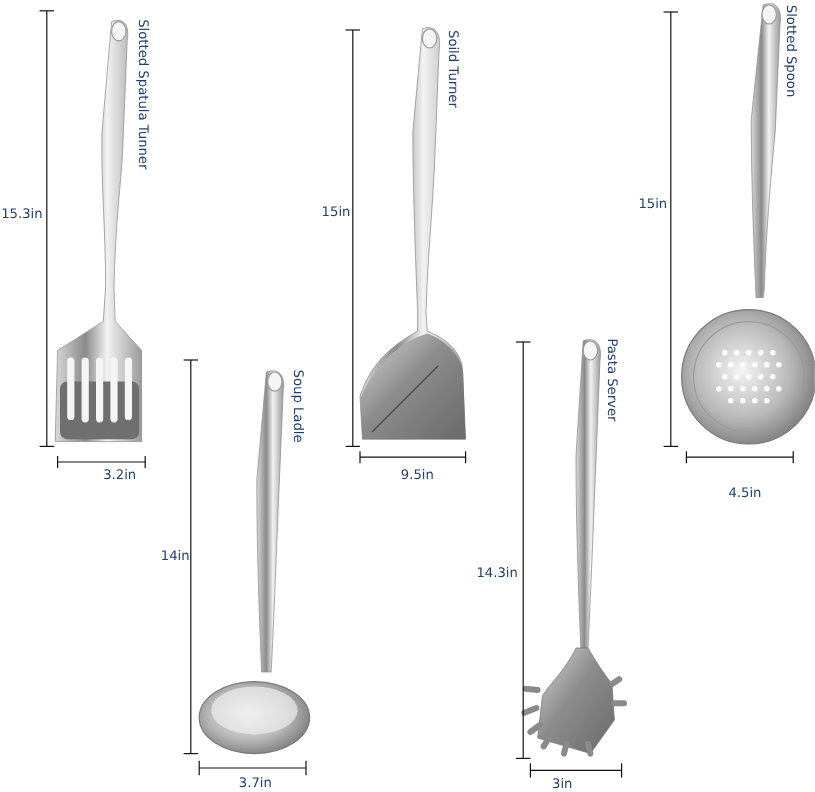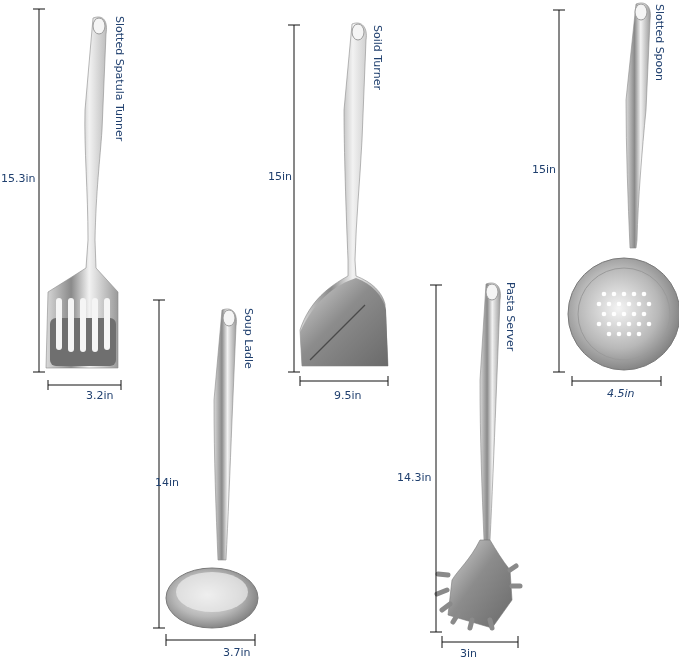--- a/index.html
+++ b/index.html
@@ -156,23 +156,23 @@
 <div class="vlabel" style="left:113px; top:16px;">Slotted Spatula Tunner</div>
 <div class="label" style="left:1px; top:172px;">15.3in</div>
 <div class="label" style="left:70px; top:389px;margin-left:16px;">3.2in</div>
 
 <div class="vlabel" style="left:371px; top:25px;">Soild Turner</div>
 <div class="label" style="left:268px; top:170px;">15in</div>
 <div class="label" style="left:334px; top:389px;text-align:center;">9.5in</div>
 
 <div class="vlabel" style="left:653px; top:4px;">Slotted Spoon</div>
 <div class="label" style="left:532px; top:163px;">15in</div>
-<div class="label" style="left:607px; top:387px;font-style:italic;">4.5in</div>
+<div class="label" style="left:607px; top:404px;">4.5in</div>
 
 <div class="vlabel" style="left:242px; top:308px;">Soup Ladle</div>
-<div class="label" style="left:134px; top:476px;margin-left:21px;">14in</div>
-<div class="label" style="left:199px; top:646px;margin-left:24px;">3.7in</div>
+<div class="label" style="left:134px; top:457px;">14in</div>
+<div class="label" style="left:199px; top:646px;">3.7in</div>
 
 <div class="vlabel" style="left:504px; top:282px;">Pasta Server</div>
 <div class="label" style="left:397px; top:451px;margin-top:20px;">14.3in</div>
 <div class="label" style="left:460px; top:647px;">3in</div>
 
 </div>
 
 </body></html>

